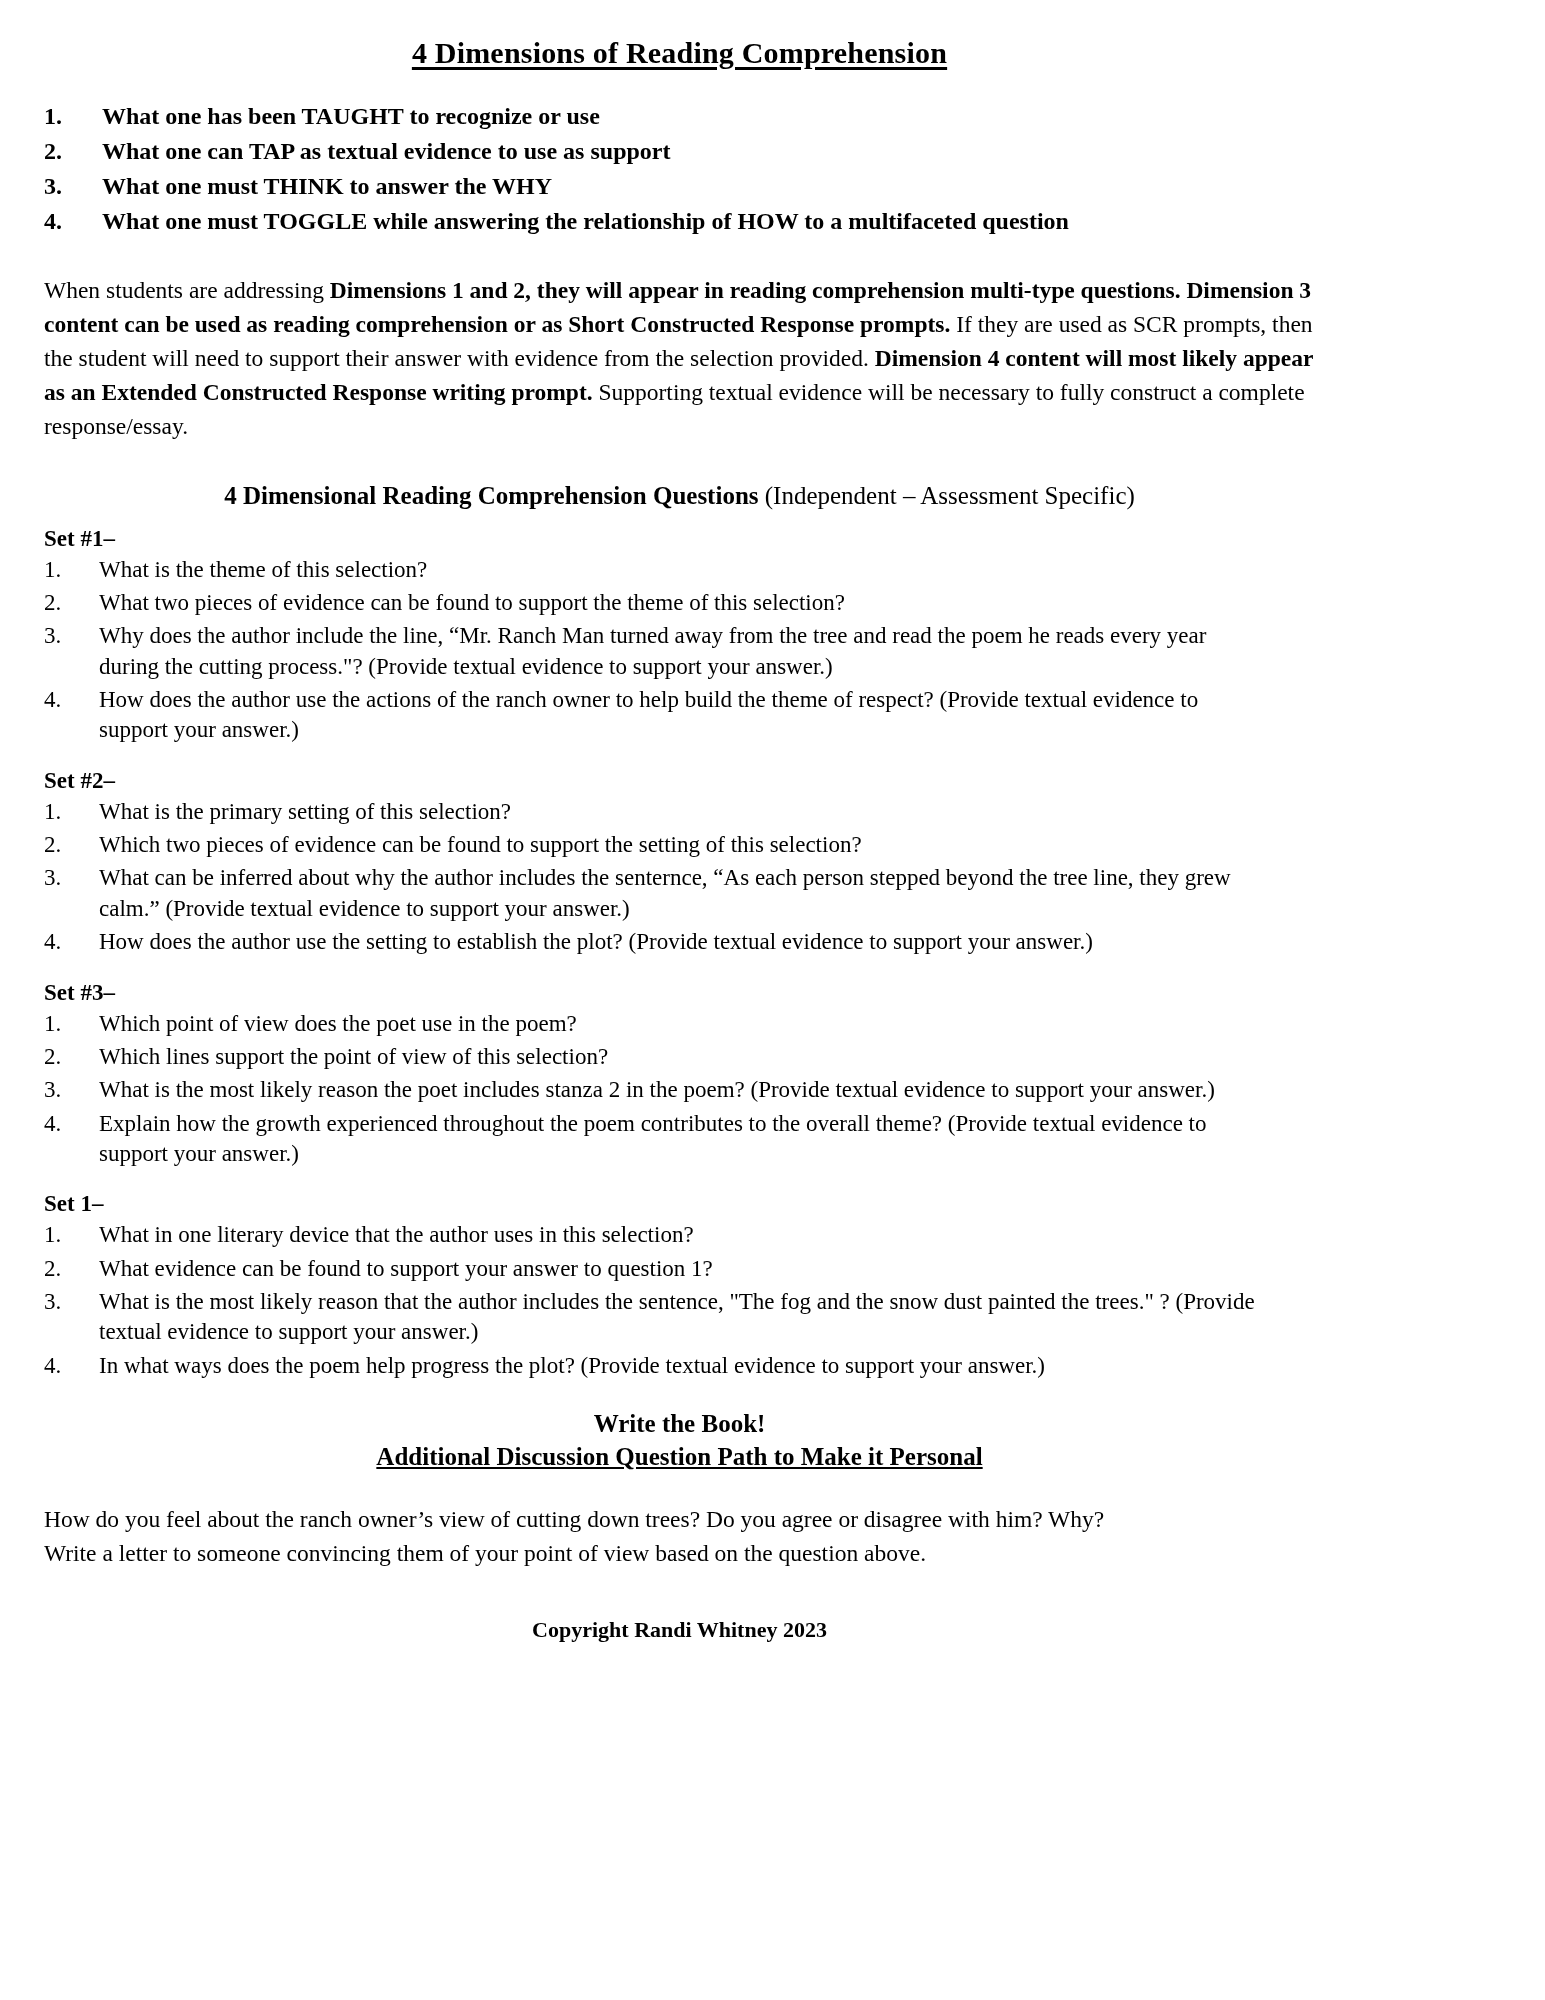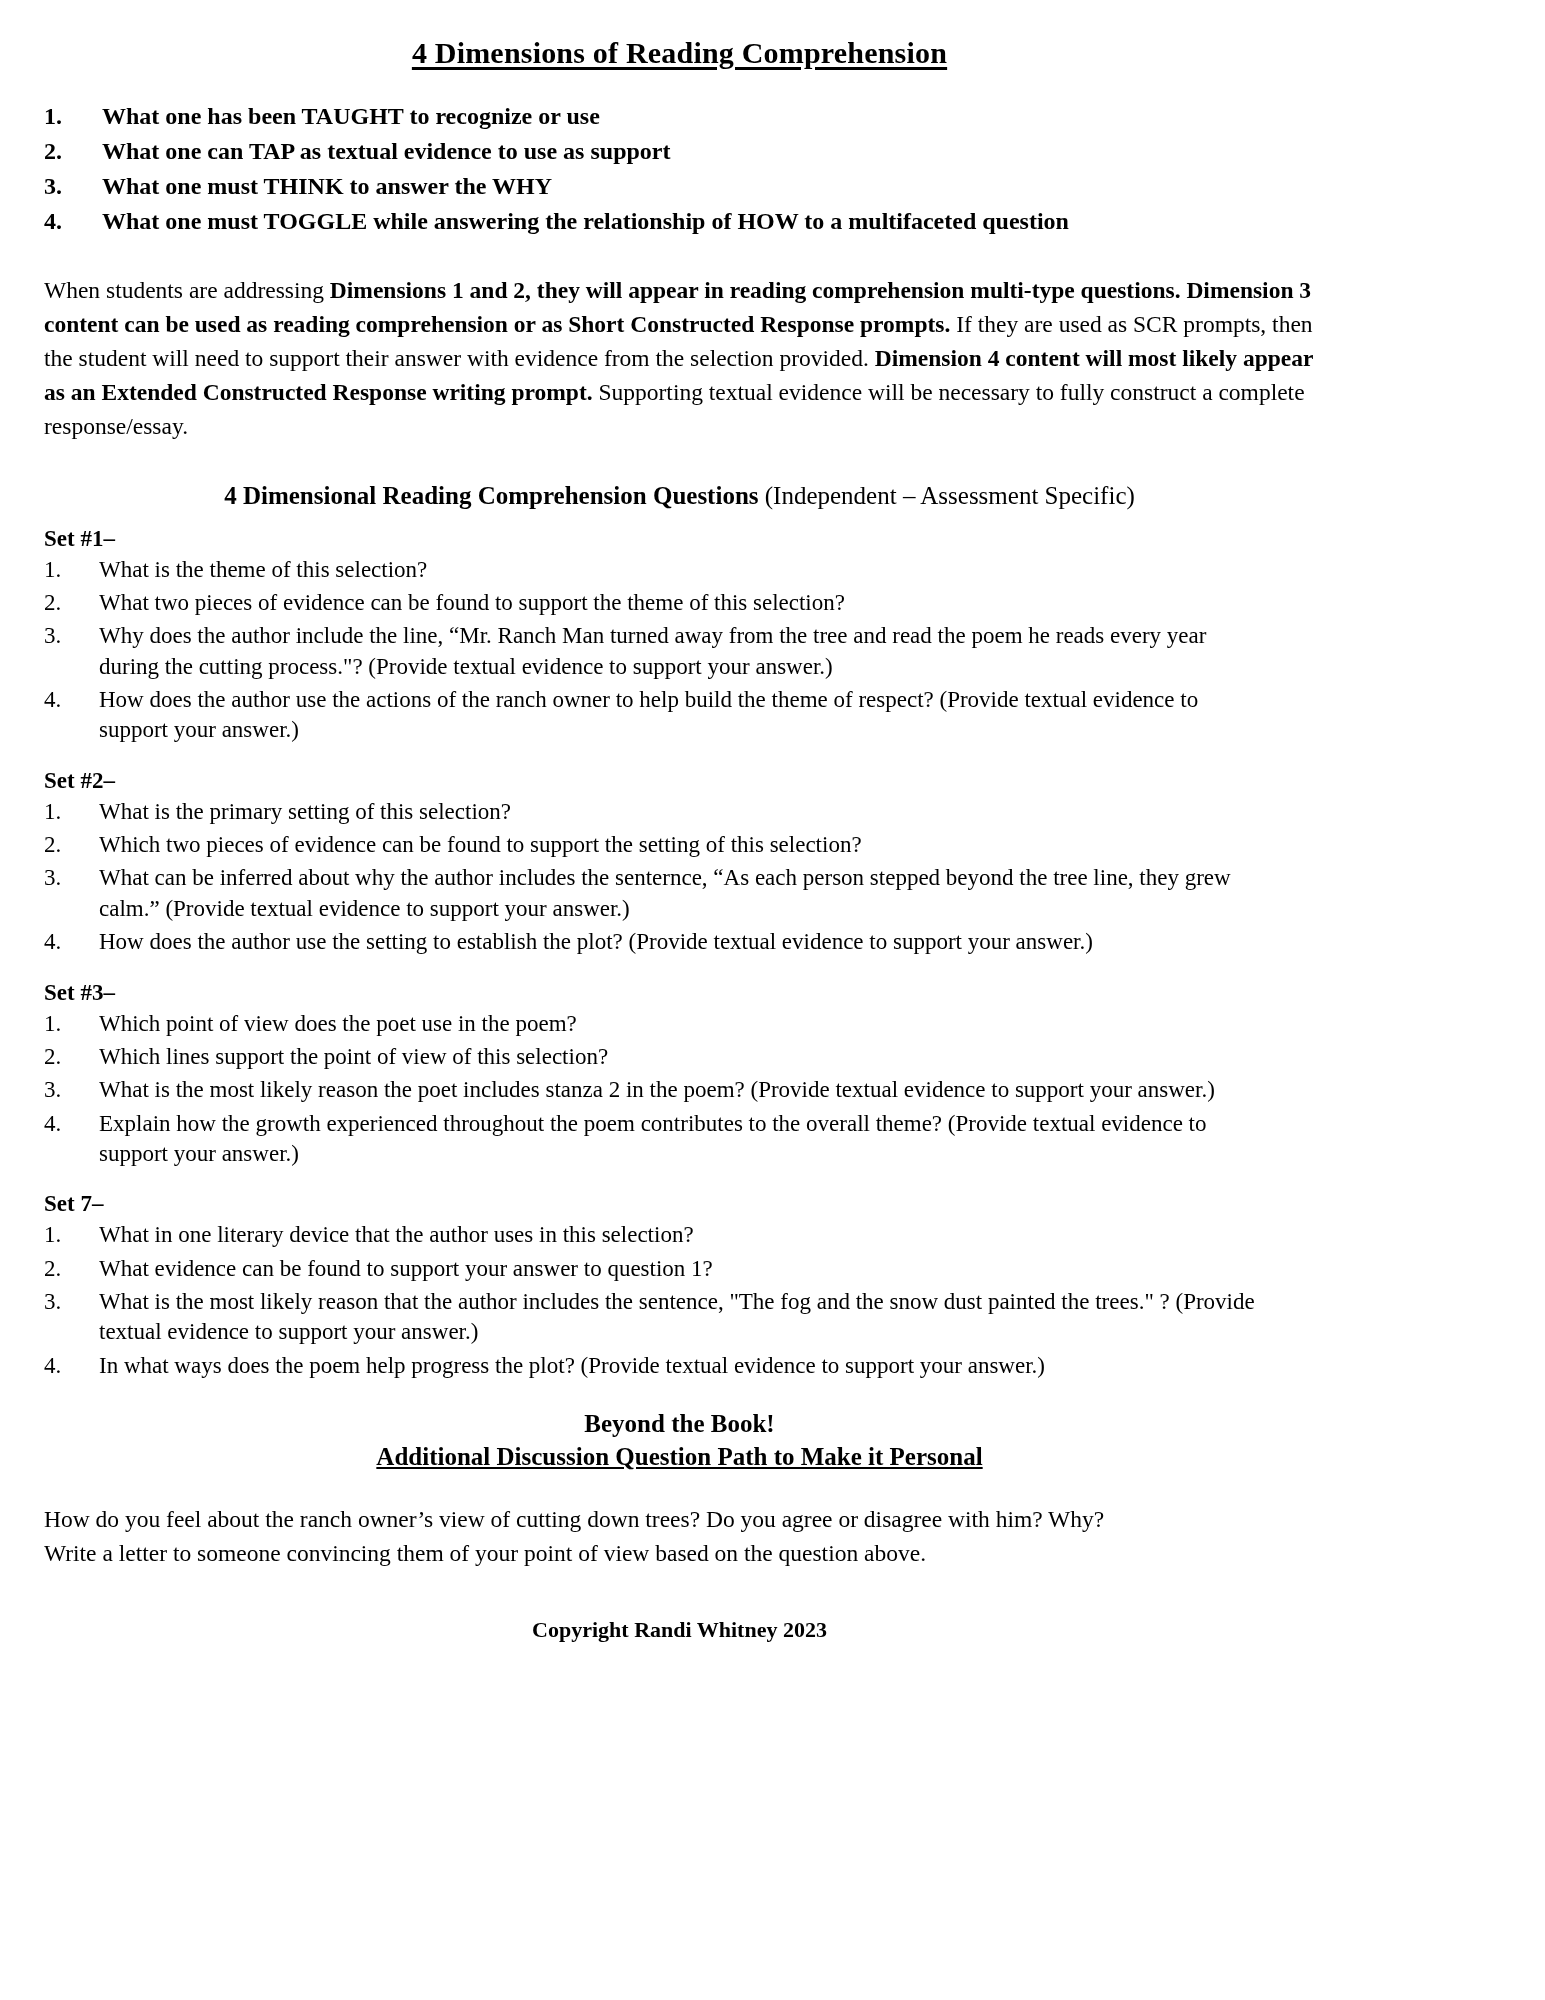--- a/index.html
+++ b/index.html
@@ -218,21 +218,21 @@
         <span class="txt">What is the most likely reason the poet includes stanza 2 in the poem? (Provide textual evidence to support your answer.)</span>
       </li>
       <li>
         <span class="num">4.</span>
         <span class="txt">Explain how the growth experienced throughout the poem contributes to the overall theme? (Provide textual evidence to support your answer.)</span>
       </li>
     </ol>
   </div>
 
   <div class="set">
-    <div class="set-label">Set 7–</div>
+    <div class="set-label">Set 1–</div>
     <ol class="qs">
       <li>
         <span class="num">1.</span>
         <span class="txt">What in one literary device that the author uses in this selection?</span>
       </li>
       <li>
         <span class="num">2.</span>
         <span class="txt">What evidence can be found to support your answer to question 1?</span>
       </li>
       <li>
@@ -240,21 +240,21 @@
         <span class="txt">What is the most likely reason that the author includes the sentence, "The fog and the snow dust painted the trees." ? (Provide textual evidence to support your answer.)</span>
       </li>
       <li>
         <span class="num">4.</span>
         <span class="txt">In what ways does the poem help progress the plot? (Provide textual evidence to support your answer.)</span>
       </li>
     </ol>
   </div>
 
   <div class="beyond">
-    <span>Beyond the Book!</span>
+    <span>Write the Book!</span>
     <span class="line2">Additional Discussion Question Path to Make it Personal</span>
   </div>
 
   <div class="closing">
     <div>How do you feel about the ranch owner’s view of cutting down trees?  Do you agree or disagree with him?  Why?</div>
     <div>Write a letter to someone convincing them of your point of view based on the question above.</div>
   </div>
 
   <div class="copyright">Copyright Randi Whitney 2023</div>
 

